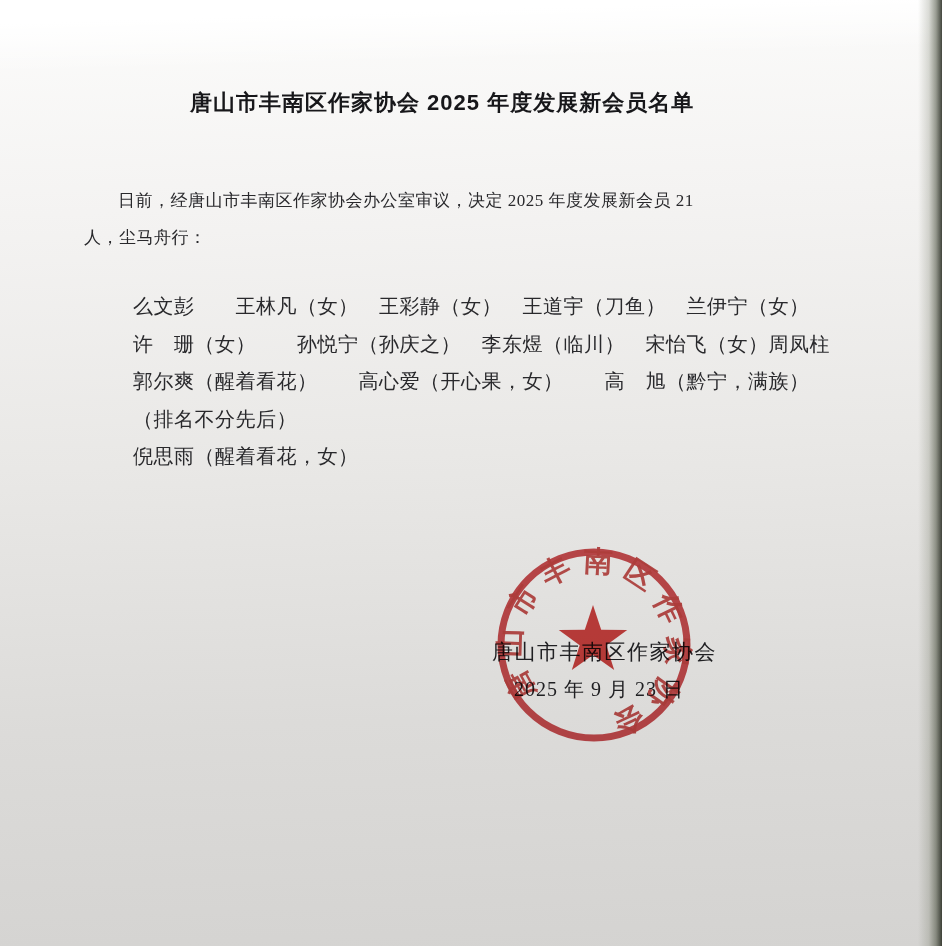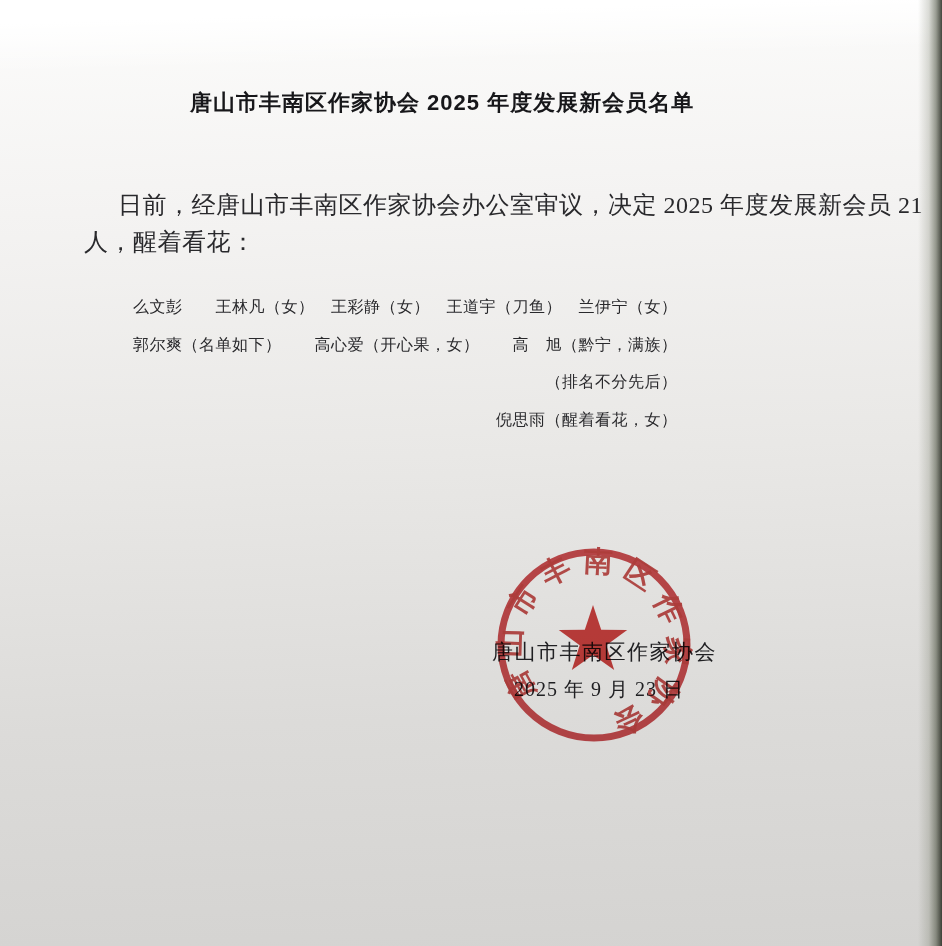--- a/index.html
+++ b/index.html
@@ -26,28 +26,28 @@
       rgba(34,38,28,0.85) 100%);
     pointer-events:none;
   }
   .doc-title {
     position:absolute; left:190px; top:88px;
     font-family:"Liberation Sans", sans-serif;
     font-weight:bold; font-size:22px; letter-spacing:1px;
     color:#17171a; white-space:nowrap;
   }
   .para-line {
-    position:absolute; font-size:24px; color:#29292c;
+    position:absolute; font-size:17px; color:#29292c;
     letter-spacing:0.5px; white-space:nowrap;
   }
   .para-line-1 { left:118px; top:189px; }
   .para-line-2 { left:84px;  top:226px; }
   .member-list {
     position:absolute; left:133px; top:288px;
-    font-size:16px; color:#29292c; letter-spacing:0.5px;text-align:right;
+    font-size:20px; color:#29292c; letter-spacing:0.5px;
   }
   .member-line { height:37.6px; line-height:37.6px; white-space:nowrap; }
   .signature-line {
     position:absolute; left:492px; top:638px;
     font-size:21px; color:#202023; letter-spacing:1.5px; white-space:nowrap;
   }
   .date-line {
     position:absolute; left:514px; top:676px;
     font-size:20px; color:#202023; letter-spacing:1px; white-space:nowrap;
   }
@@ -64,25 +64,26 @@
 </head>
 <body>
 
 <div class="photo">
 
   <div class="top-highlight"></div>
 
   <div class="doc-title">唐山市丰南区作家协会 2025 年度发展新会员名单</div>
 
   <div class="para-line para-line-1">日前，经唐山市丰南区作家协会办公室审议，决定 2025 年度发展新会员 21</div>
-  <div class="para-line para-line-2">人，醒着看花：</div>
+  <div class="para-line para-line-2">人，尘马舟行：</div>
 
   <div class="member-list">
     <div class="member-line">么文彭　　王林凡（女）　王彩静（女）　王道宇（刀鱼）　兰伊宁（女）</div>
-    <div class="member-line">郭尔爽（名单如下）　　高心爱（开心果，女）　　高　旭（黔宁，满族）</div>
+    <div class="member-line">许　珊（女）　　孙悦宁（孙庆之）　李东煜（临川）　宋怡飞（女）周凤柱</div>
+    <div class="member-line">郭尔爽（醒着看花）　　高心爱（开心果，女）　　高　旭（黔宁，满族）</div>
     <div class="member-line">（排名不分先后）</div>
     <div class="member-line">倪思雨（醒着看花，女）</div>
   </div>
 
   <div class="signature-line">唐山市丰南区作家协会</div>
   <div class="date-line">2025 年 9 月 23 日</div>
 
   <svg class="seal" viewBox="0 0 240 240">
     <circle cx="120" cy="121" r="93" fill="none" stroke="#c1282c" stroke-width="7" opacity="0.92"></circle>
     <polygon points="119,81 127.2,105.7 153.2,105.9 132.3,121.3 140.2,146.1 119,131 97.8,146.1 105.7,121.3 84.8,105.9 110.8,105.7" fill="#c62220" opacity="0.95"></polygon>

